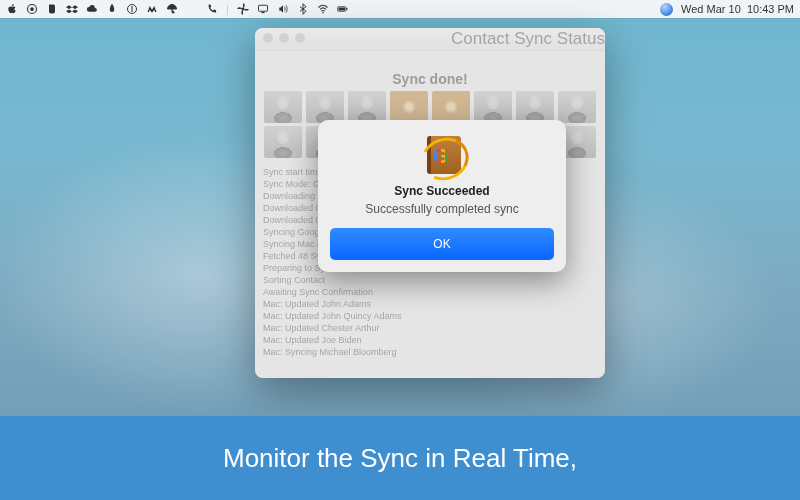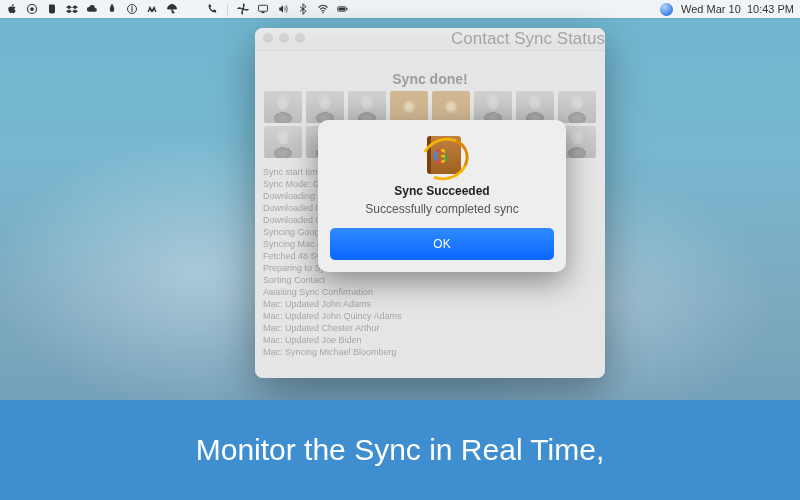--- a/index.html
+++ b/index.html
@@ -112,24 +112,24 @@
   .dialog-title { font-size:12px; font-weight:700; color:#222; margin-bottom:4px;text-align:center; }
   .dialog-msg { font-size:12px; color:#555; margin-bottom:12px; }
   .dialog-btn {
     width:100%; height:32px; border:none; border-radius:5px;
     background:linear-gradient(#2f8bff,#0a66ff); color:#fff;
     font-size:12px; font-weight:500; cursor:pointer;
   }
 
   
   .caption {
-    position:absolute; left:0; right:0; bottom:0; height:100px;
+    position:absolute; left:0; right:0; bottom:0; height:84px;
     background:#3e8ed0; color:#fff;
     display:flex; flex-direction:column; align-items:center; justify-content:center;
-    font-size:30px; line-height:32px; font-weight:400;
+    font-size:26px; line-height:32px; font-weight:400;
   }
 </style>
 </head>
 <body>
 
 <div class="desktop"></div>
 
 <div class="menubar">
   <div class="left">
     <span class="icon">

